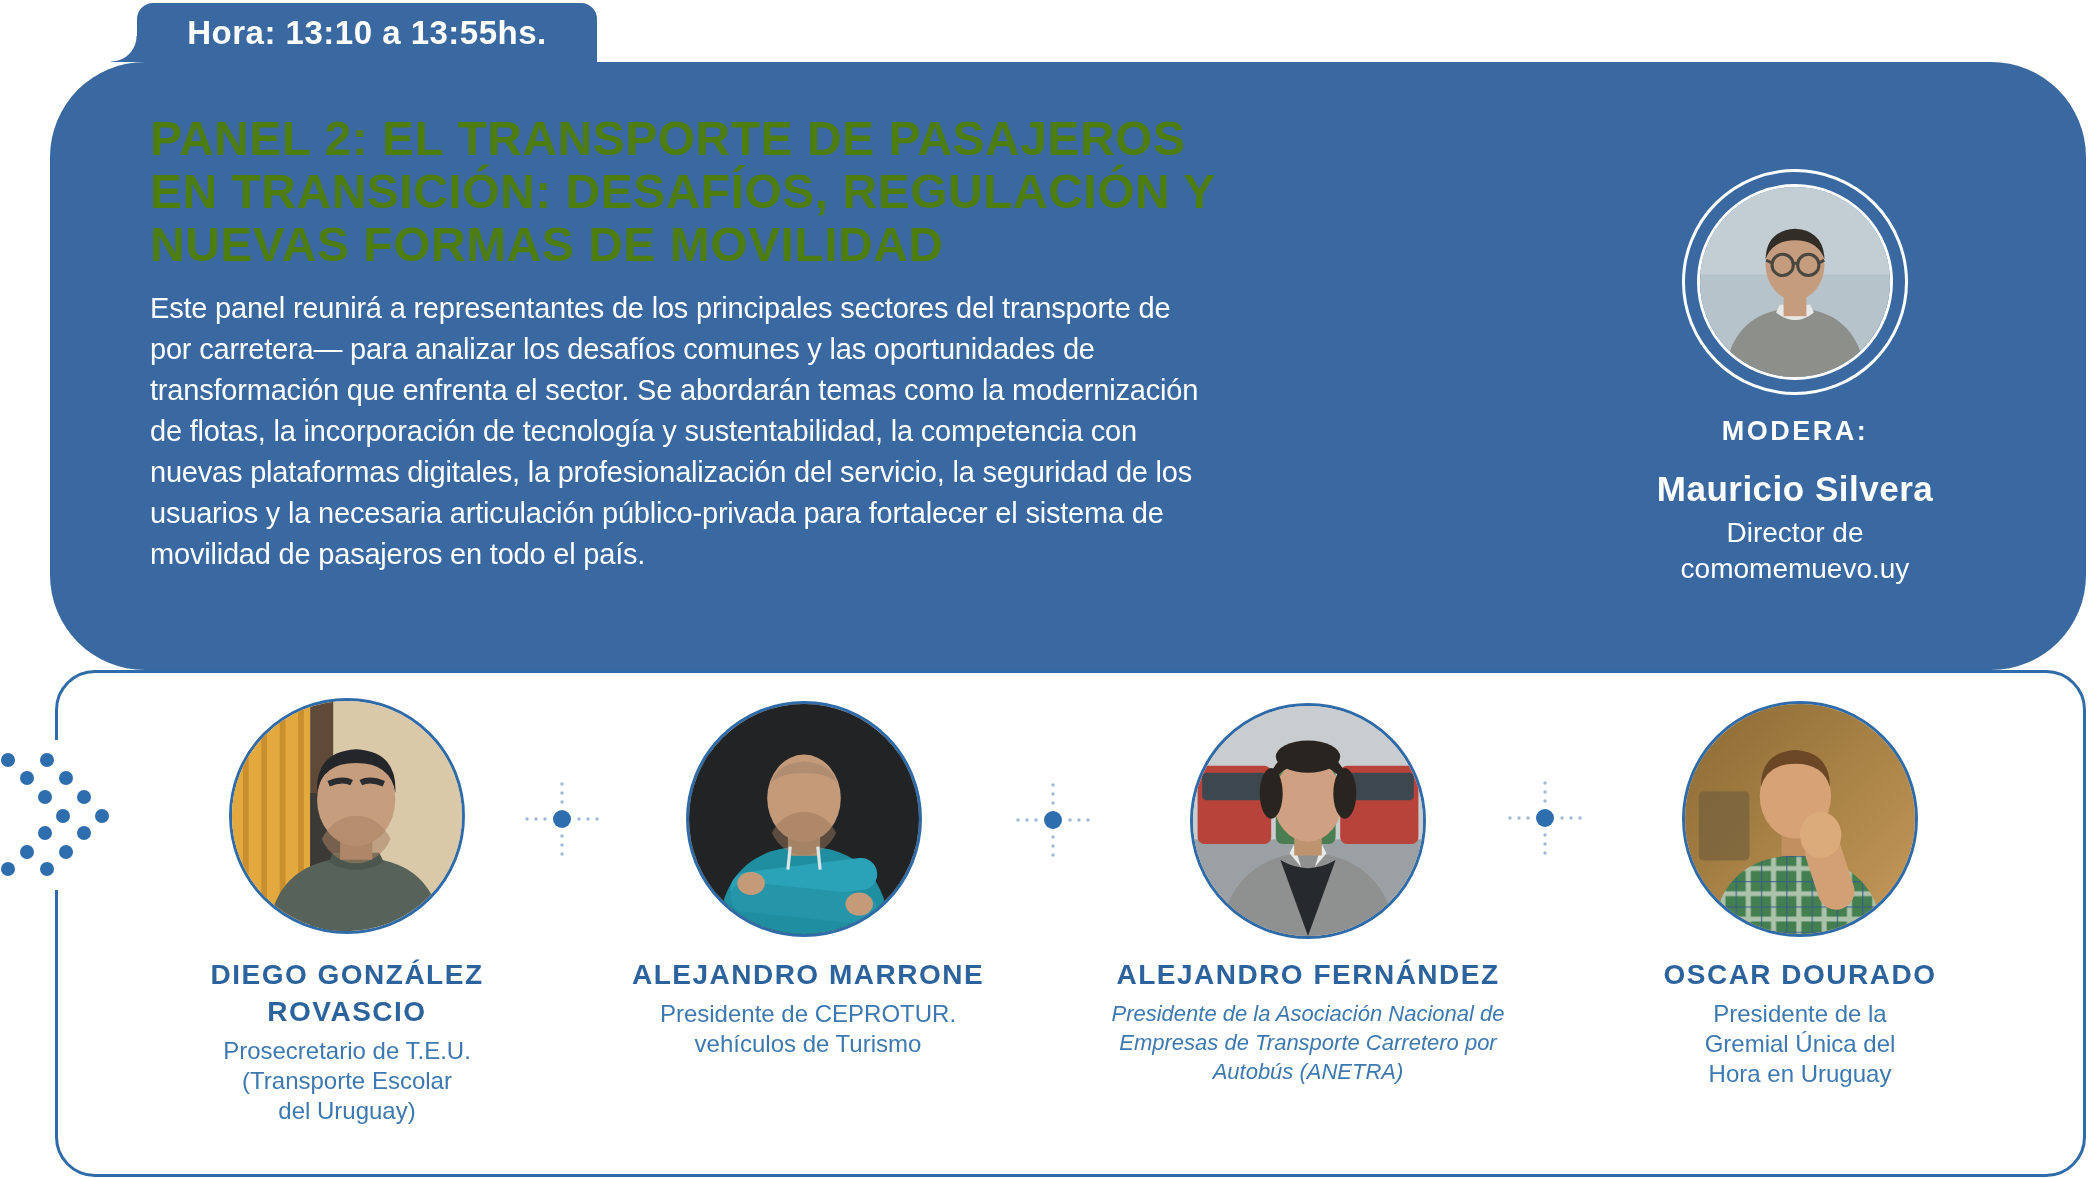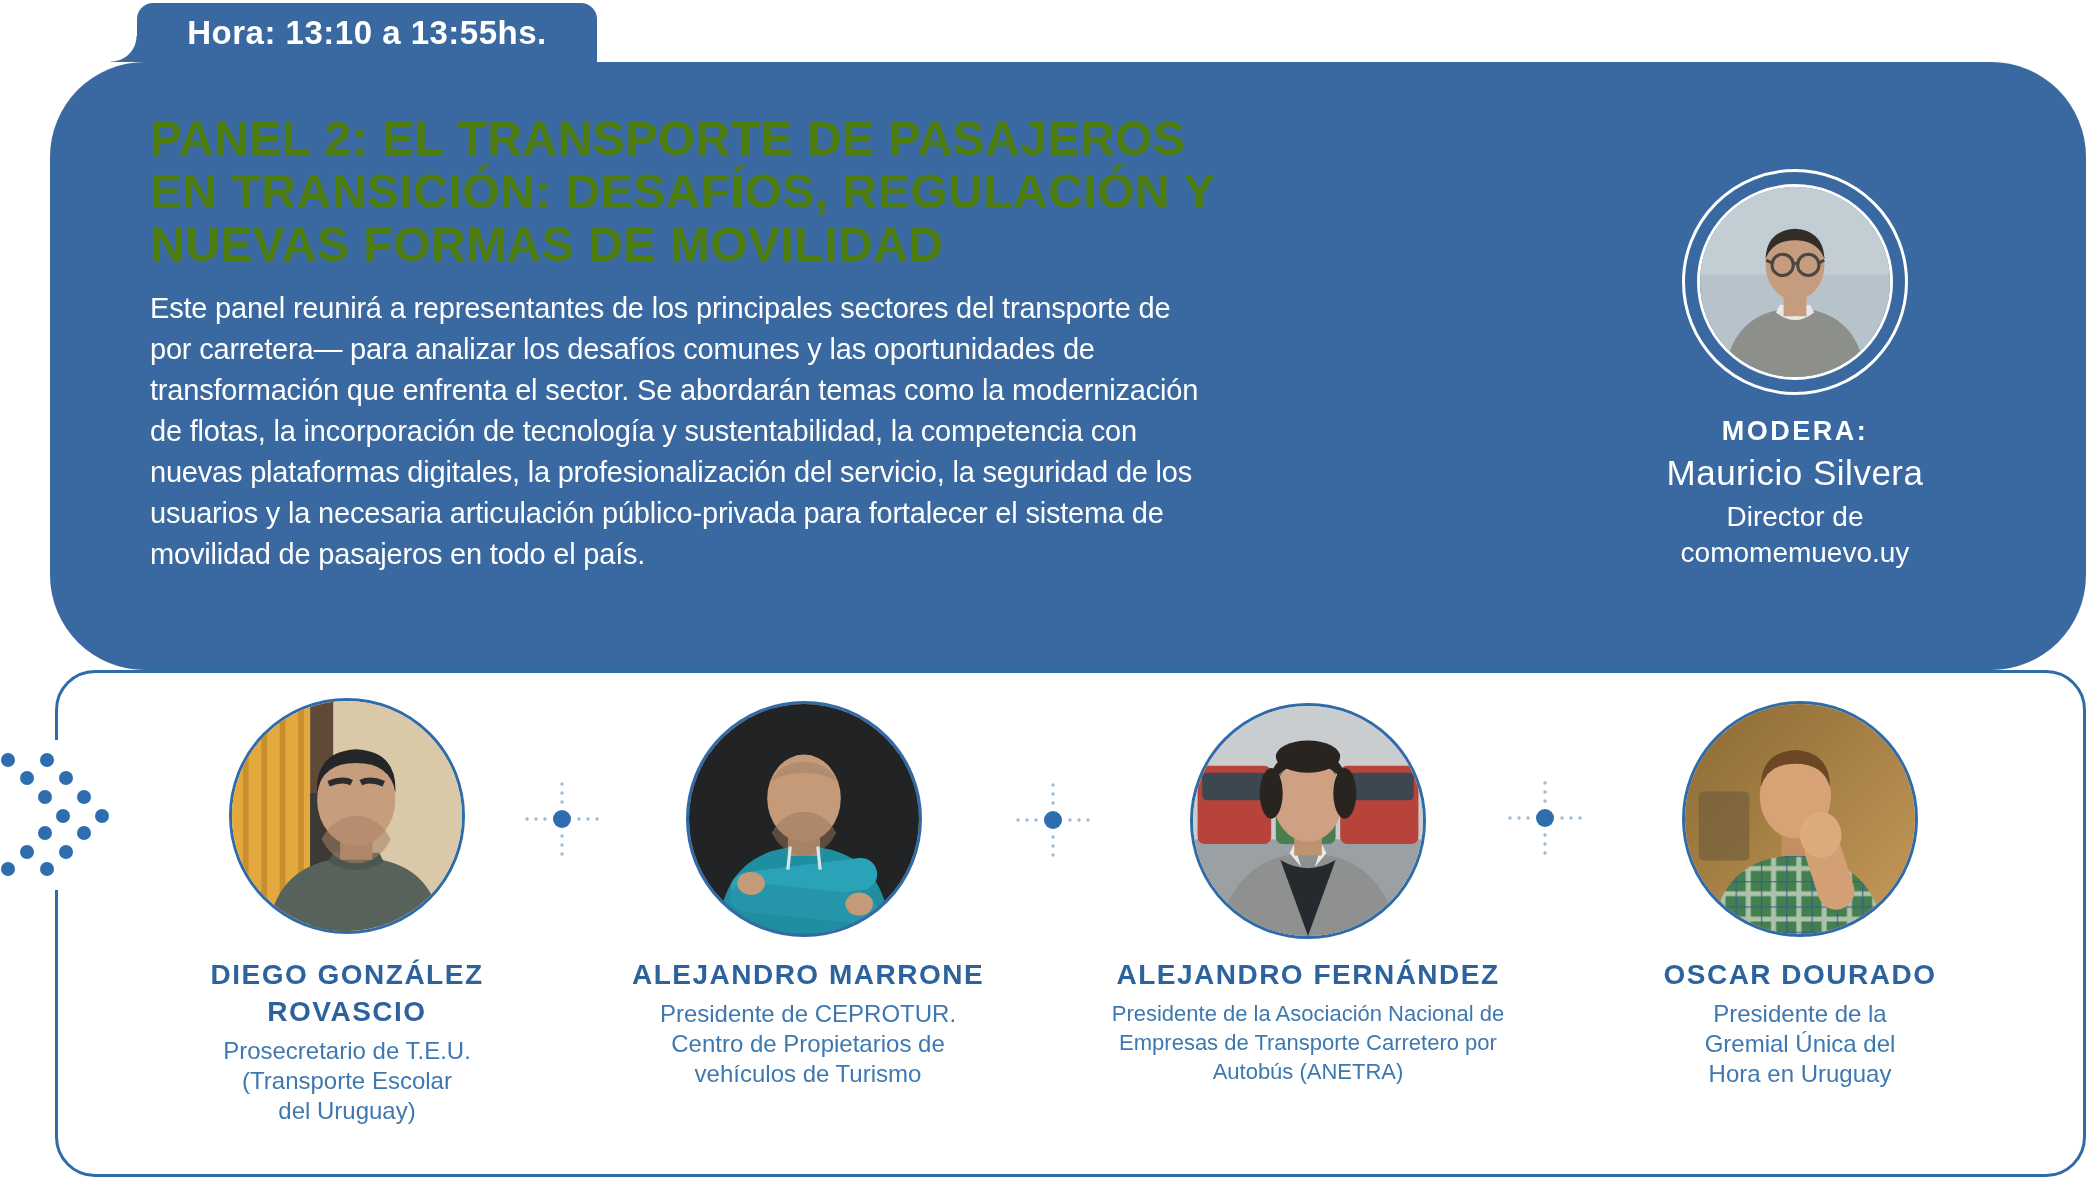--- a/index.html
+++ b/index.html
@@ -22,41 +22,41 @@
               letter-spacing:-.2px;}
 
   
   .mod-outer-ring{left:1682px;top:169px;width:220px;height:220px;border:3px solid #ffffff;
                   border-radius:50%;}
   .mod-photo{left:1697px;top:184px;width:190px;height:190px;border:3px solid #ffffff;
              border-radius:50%;overflow:hidden;}
   .mod-photo svg{display:block;width:100%;height:100%;}
   .mod-text{left:1565px;top:416px;width:460px;text-align:center;color:#ffffff;}
   .mod-label{font-size:27px;font-weight:bold;letter-spacing:2.5px;}
-  .mod-name{font-size:35px;font-weight:normal;margin-top:6px;letter-spacing:.5px;}
+  .mod-name{font-size:35px;font-weight:bold;margin-top:22px;letter-spacing:.5px;}
   .mod-role{font-size:28px;line-height:36px;margin-top:6px;}
 
   
   .card{left:55px;top:670px;width:2025px;height:501px;border:3px solid #2E6BA8;border-radius:40px;
         background:#ffffff;}
   .border-patch{left:38px;top:740px;width:36px;height:150px;background:#ffffff;}
 
   
   .chevron-dot{width:14px;height:14px;border-radius:50%;background:#2F6EAE;}
 
   
   .p-photo{width:230px;height:230px;border:3px solid #2E6BA8;border-radius:50%;overflow:hidden;
            background:#dddddd;}
   .p-photo svg{display:block;width:100%;height:100%;}
 
   
   .p-col{text-align:center;}
   .p-name{color:#2C639D;font-size:28px;font-weight:bold;line-height:37px;letter-spacing:1.5px;}
   .p-role{color:#3E78B0;font-size:24px;line-height:30px;margin-top:6px;font-weight:500;}
-  .p-role-sm{font-size:22px;line-height:29px;}
+  .p-role-sm{font-size:22px;line-height:29px;font-style:italic;}
 
   .sep{width:96px;height:96px;}
 </style>
 </head>
 <body>
 
 <div class="page">
 
   <div class="abs panel-box"></div>
 
@@ -273,21 +273,20 @@
         <div>(Transporte Escolar</div>
         <div>del Uruguay)</div>
       </div>
   </div>
   <div class="abs p-col" style="left:578px;top:956px;width:460px;">
     <div class="p-name">
         <div>ALEJANDRO MARRONE</div>
       </div>
     <div class="p-role">
         <div>Presidente de CEPROTUR.</div>
-        <div>Centro de Propietarios de</div>
         <div>vehículos de Turismo</div>
       </div>
   </div>
   <div class="abs p-col" style="left:1063px;top:956px;width:490px;">
     <div class="p-name">
         <div>ALEJANDRO FERNÁNDEZ</div>
       </div>
     <div class="p-role p-role-sm">
         <div>Presidente de la Asociación Nacional de</div>
         <div>Empresas de Transporte Carretero por</div>

